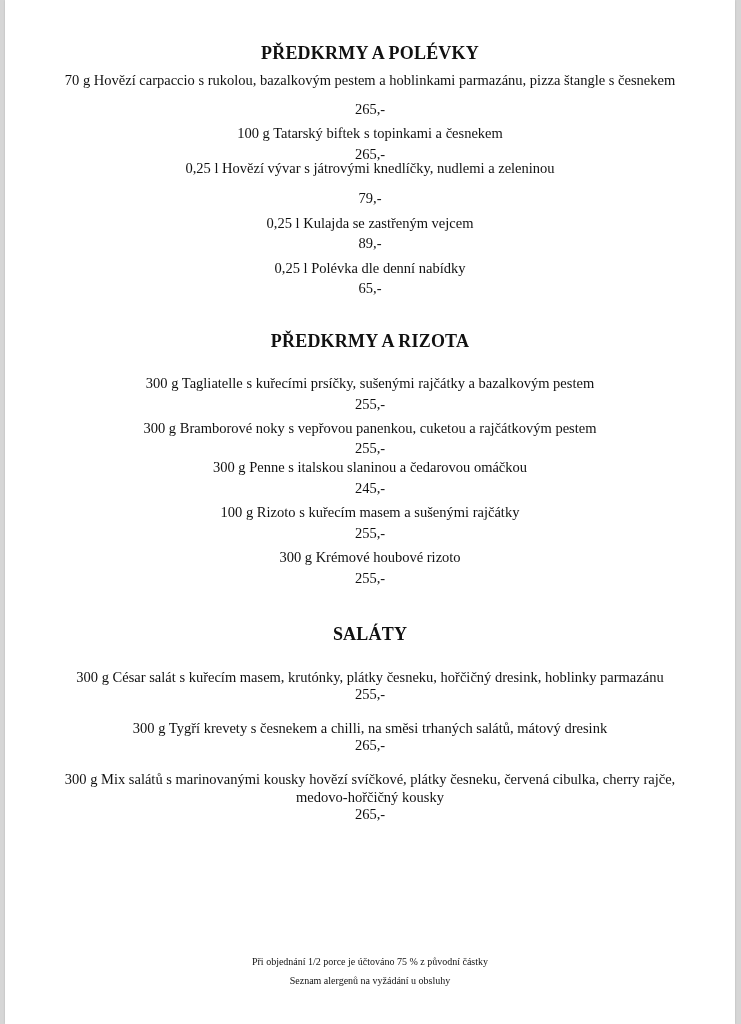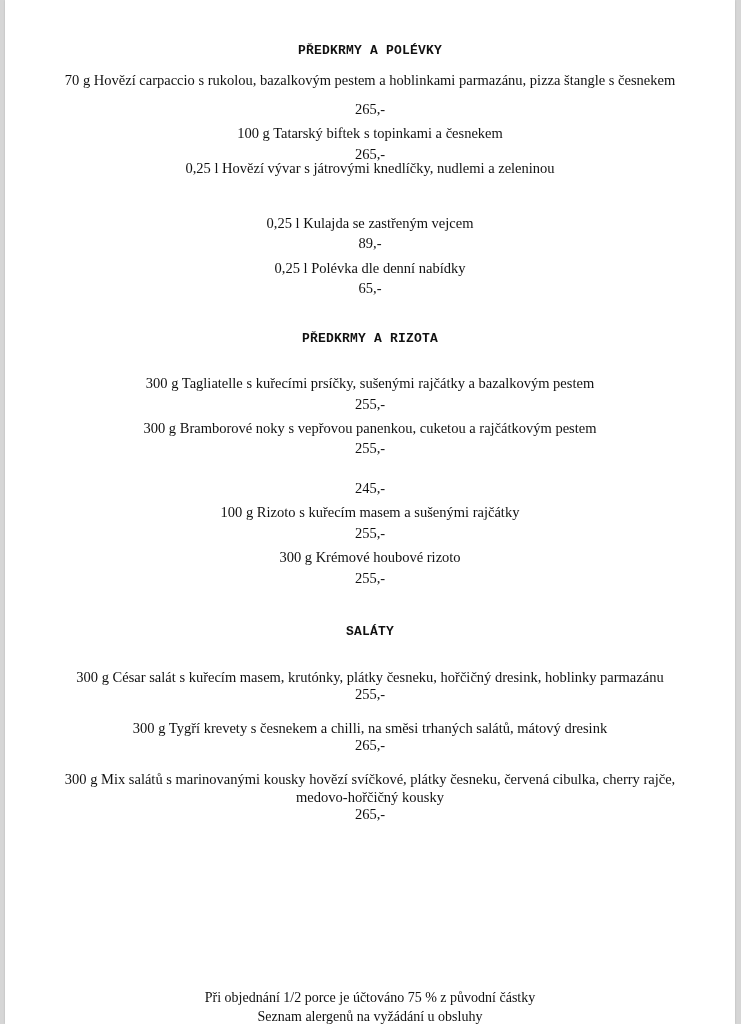--- a/index.html
+++ b/index.html
@@ -8,54 +8,56 @@
     background: #d6d6d6;
     font-family: "Liberation Serif", "DejaVu Serif", serif;
     color: #111;
   }
   .page {
     position: absolute; left: 5px; top: 0; width: 730px; height: 1024px;
     background: #ffffff;
     box-shadow: 0 0 2px rgba(0,0,0,0.15);
   }
   .abs { position: absolute; left: 0; width: 730px; text-align: center; }
-  .heading { font-weight: bold; font-size: 13px; letter-spacing: 0.2px; font-family: Liberation Mono, monospace; }
+  .heading { font-weight: bold; font-size: 18px; letter-spacing: 0.2px; }
   .item { font-size: 14.5px; line-height: 17px; }
   .price { font-size: 14.5px; line-height: 17px; }
-  .footer { font-size: 14px; line-height: 12px; margin-top: 36px; }
+  .footer { font-size: 10px; line-height: 12px; }
 </style>
 </head>
 <body>
 
 <div class="page">
 
   <div class="abs heading" style="top:43px">PŘEDKRMY A POLÉVKY</div>
 
   <div class="abs item" style="top:72px">70 g Hovězí carpaccio s rukolou, bazalkovým pestem a hoblinkami parmazánu, pizza štangle s česnekem</div>
   <div class="abs price" style="top:101px">265,-</div>
 
   <div class="abs item" style="top:125px">100 g Tatarský biftek s topinkami a česnekem</div>
   <div class="abs price" style="top:146px">265,-</div>
 
   <div class="abs item" style="top:160px">0,25 l Hovězí vývar s játrovými knedlíčky, nudlemi a zeleninou</div>
+  <div class="abs price" style="top:190px">79,-</div>
 
   <div class="abs item" style="top:215px">0,25 l Kulajda se zastřeným vejcem</div>
   <div class="abs price" style="top:235px">89,-</div>
 
   <div class="abs item" style="top:260px">0,25 l Polévka dle denní nabídky</div>
   <div class="abs price" style="top:280px">65,-</div>
 
   <div class="abs heading" style="top:331px">PŘEDKRMY A RIZOTA</div>
 
   <div class="abs item" style="top:375px">300 g Tagliatelle s kuřecími prsíčky, sušenými rajčátky a bazalkovým pestem</div>
   <div class="abs price" style="top:396px">255,-</div>
 
   <div class="abs item" style="top:420px">300 g Bramborové noky s vepřovou panenkou, cuketou a rajčátkovým pestem</div>
   <div class="abs price" style="top:440px">255,-</div>
 
+  <div class="abs item" style="top:459px">300 g Penne s italskou slaninou a čedarovou omáčkou</div>
   <div class="abs price" style="top:480px">245,-</div>
 
   <div class="abs item" style="top:504px">100 g Rizoto s kuřecím masem a sušenými rajčátky</div>
   <div class="abs price" style="top:525px">255,-</div>
 
   <div class="abs item" style="top:549px">300 g Krémové houbové rizoto</div>
   <div class="abs price" style="top:570px">255,-</div>
 
   <div class="abs heading" style="top:624px">SALÁTY</div>
 

